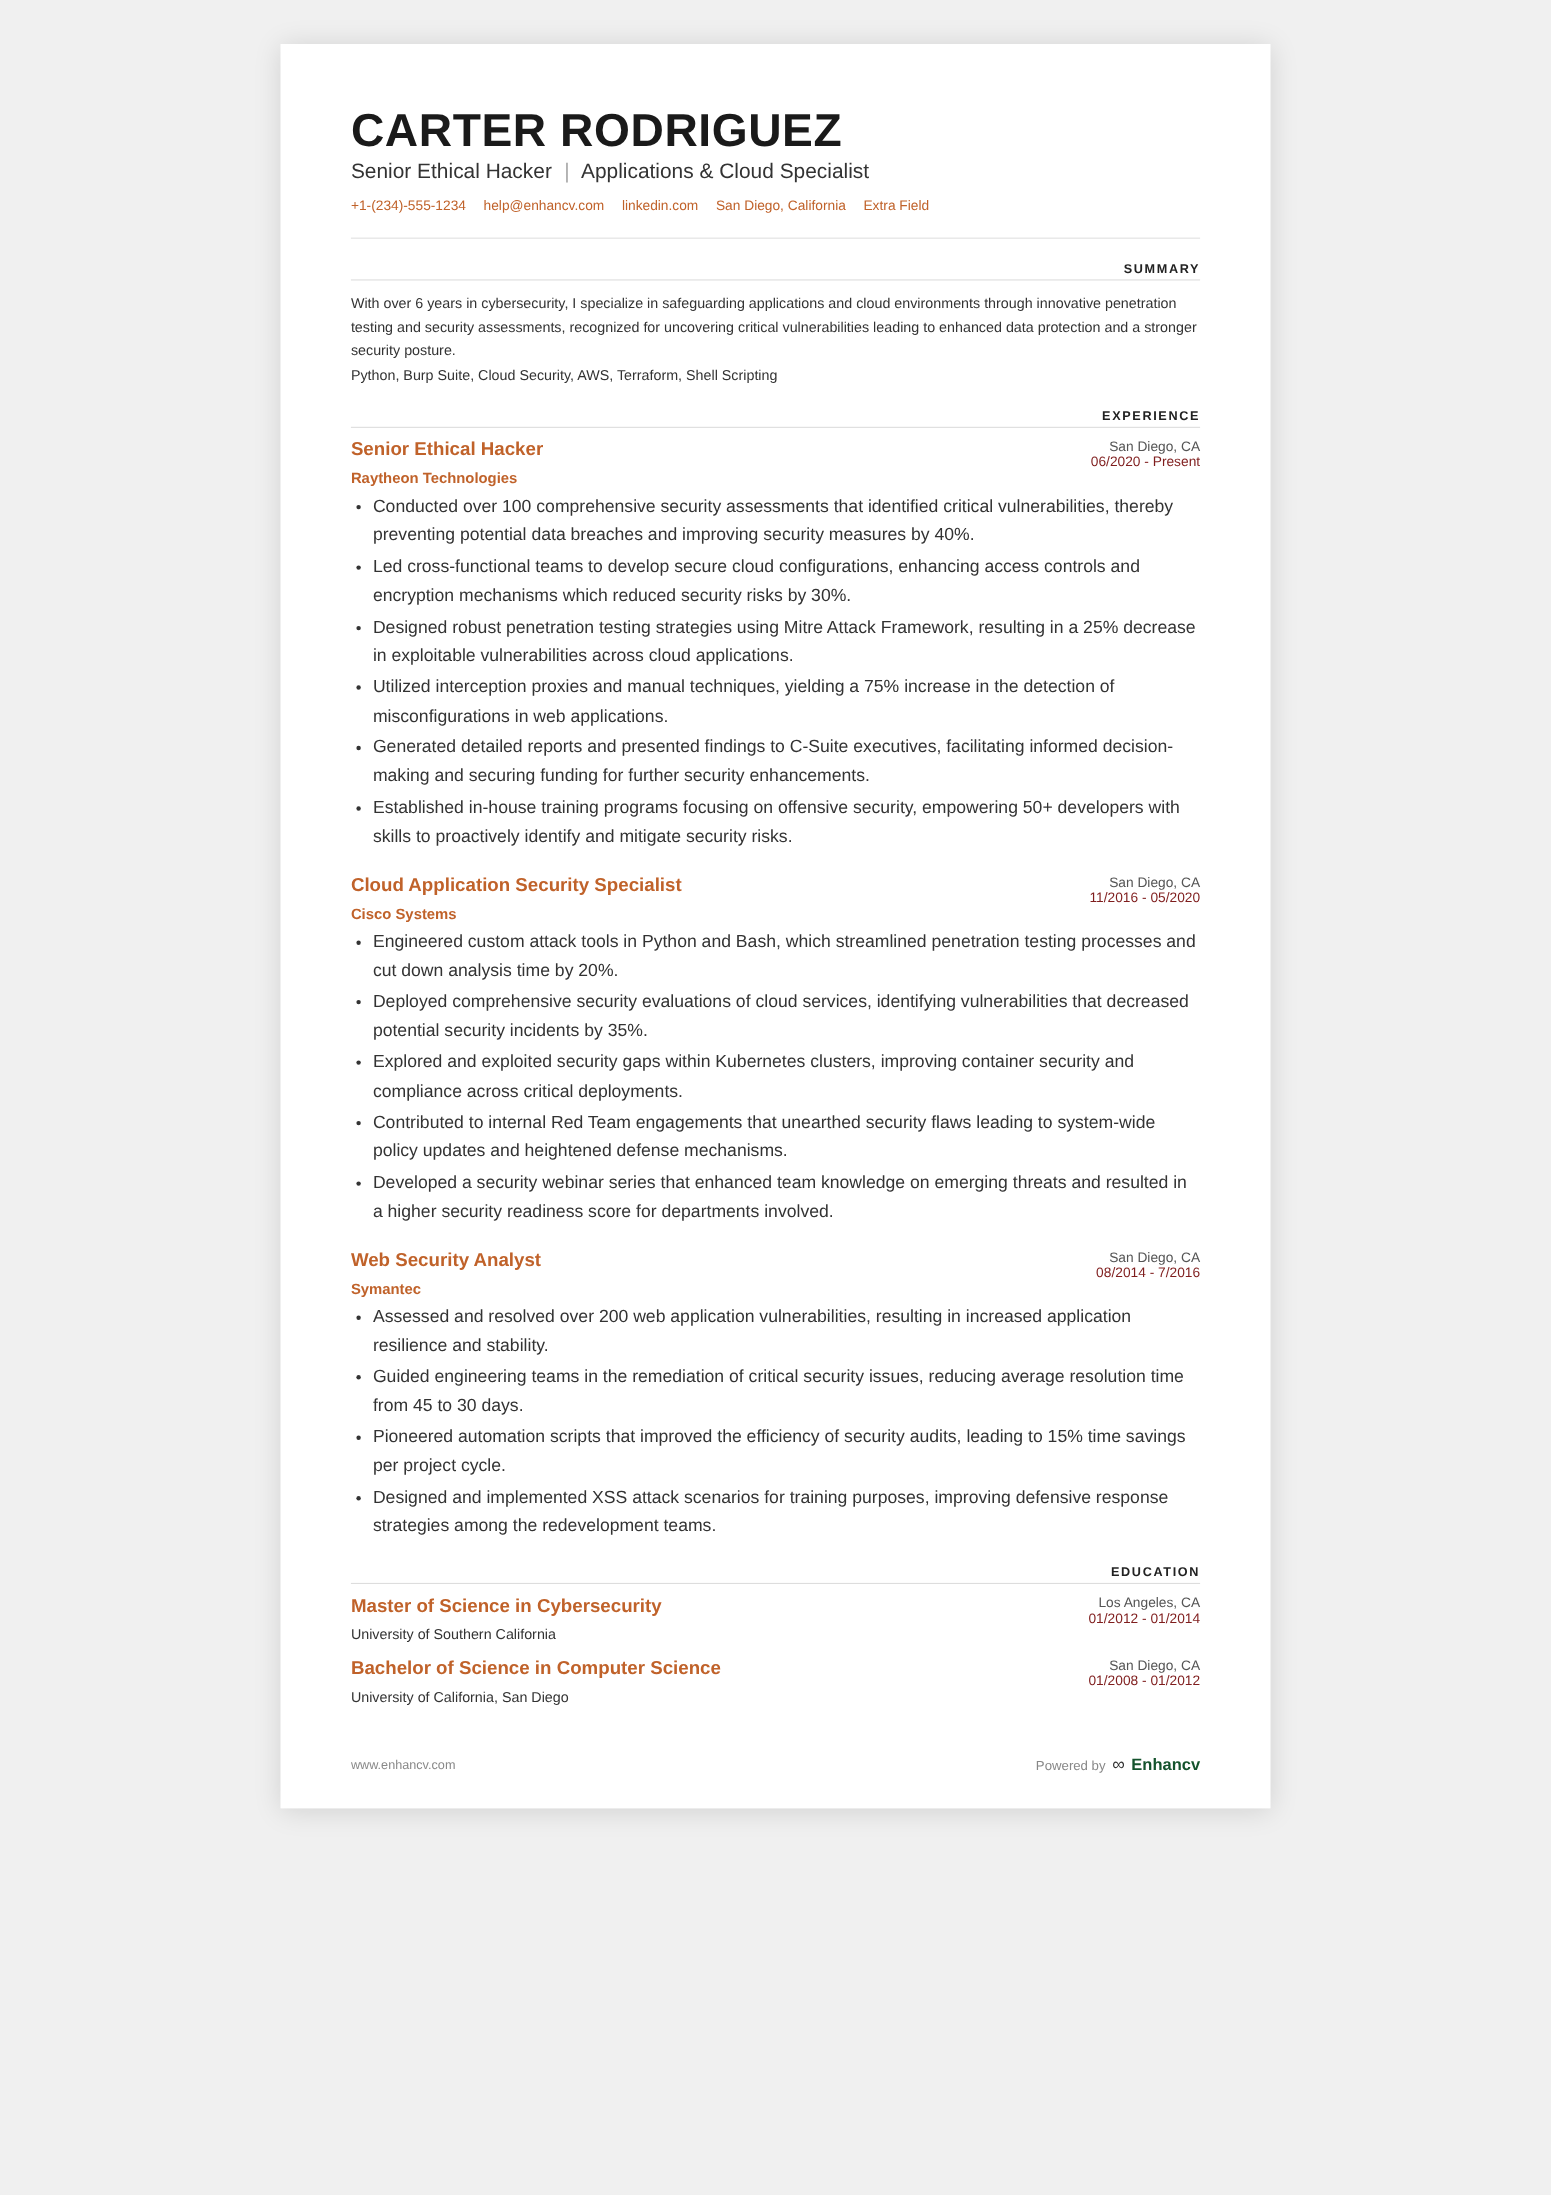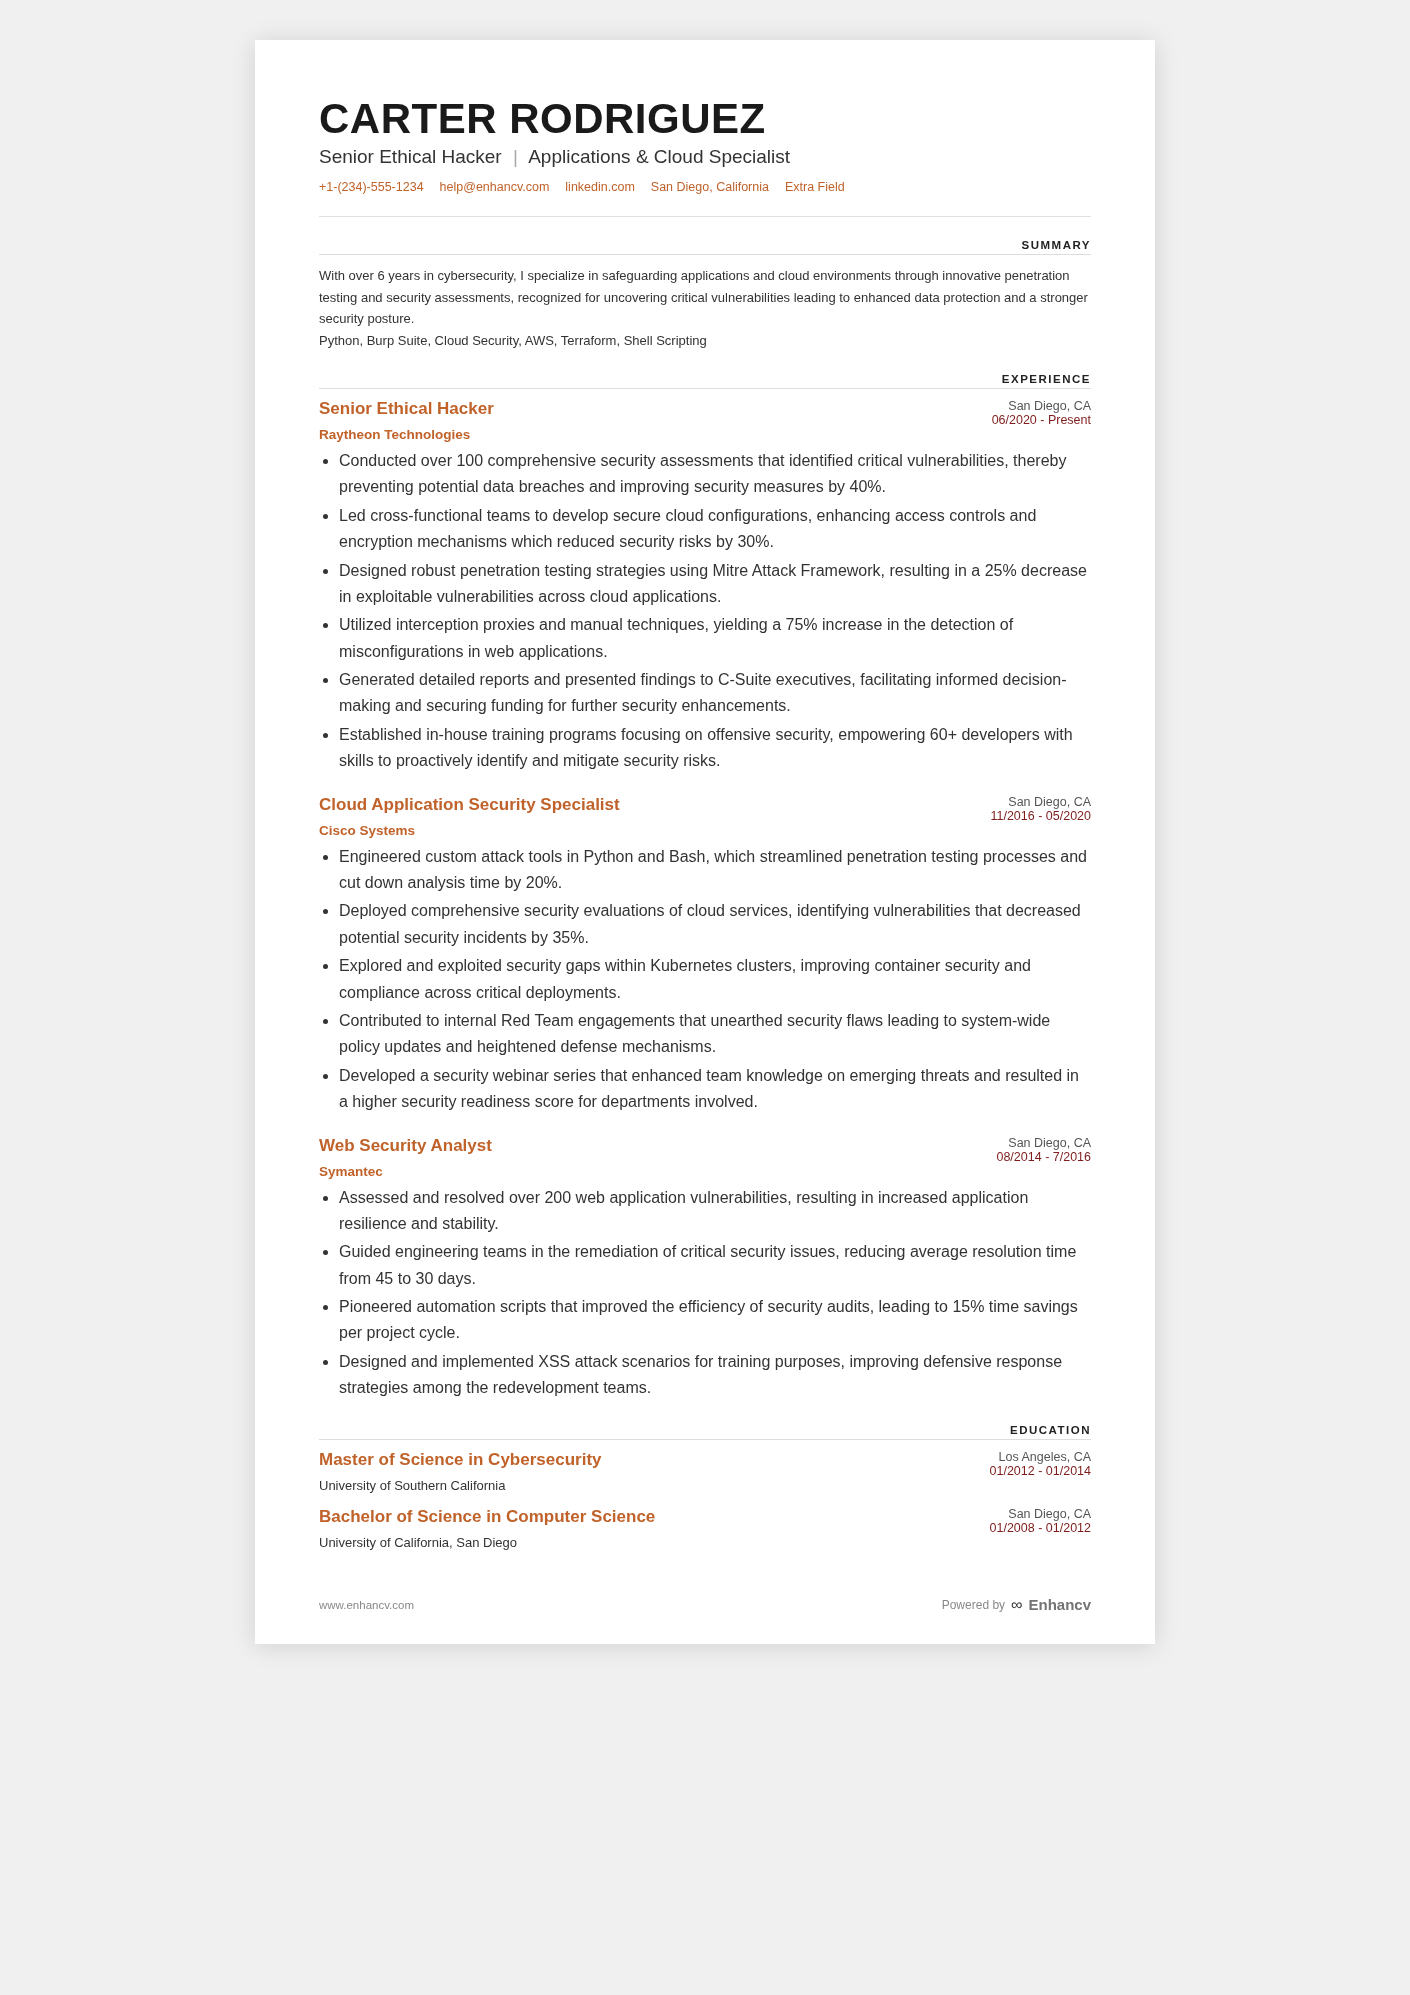--- a/index.html
+++ b/index.html
@@ -150,21 +150,21 @@
     .powered-by {
       display: flex;
       align-items: center;
       gap: 6px;
       font-size: 12px;
       color: #888;
     }
     .enhancv-logo {
       font-size: 15px;
       font-weight: 700;
-      color: #737373;
+      color: #14532d;
       display: flex;
       align-items: center;
       gap: 3px;
     }
     .divider {
       border: none;
       border-top: 1.5px solid #e0e0e0;
       margin: 0;
     }
     .right-block {
@@ -214,21 +214,21 @@
           <div class="entry-date">06/2020 - Present</div>
         </div>
       </div>
       <div class="entry-company">Raytheon Technologies</div>
       <ul class="entry-bullets">
         <li>Conducted over 100 comprehensive security assessments that identified critical vulnerabilities, thereby preventing potential data breaches and improving security measures by 40%.</li>
         <li>Led cross-functional teams to develop secure cloud configurations, enhancing access controls and encryption mechanisms which reduced security risks by 30%.</li>
         <li>Designed robust penetration testing strategies using Mitre Attack Framework, resulting in a 25% decrease in exploitable vulnerabilities across cloud applications.</li>
         <li>Utilized interception proxies and manual techniques, yielding a 75% increase in the detection of misconfigurations in web applications.</li>
         <li>Generated detailed reports and presented findings to C-Suite executives, facilitating informed decision-making and securing funding for further security enhancements.</li>
-        <li>Established in-house training programs focusing on offensive security, empowering 60+ developers with skills to proactively identify and mitigate security risks.</li>
+        <li>Established in-house training programs focusing on offensive security, empowering 50+ developers with skills to proactively identify and mitigate security risks.</li>
       </ul>
     </div>
 
     <div class="experience-entry">
       <div class="entry-header">
         <div class="entry-title">Cloud Application Security Specialist</div>
         <div class="right-block">
           <div class="entry-location">San Diego, CA</div>
           <div class="entry-date">11/2016 - 05/2020</div>
         </div>

